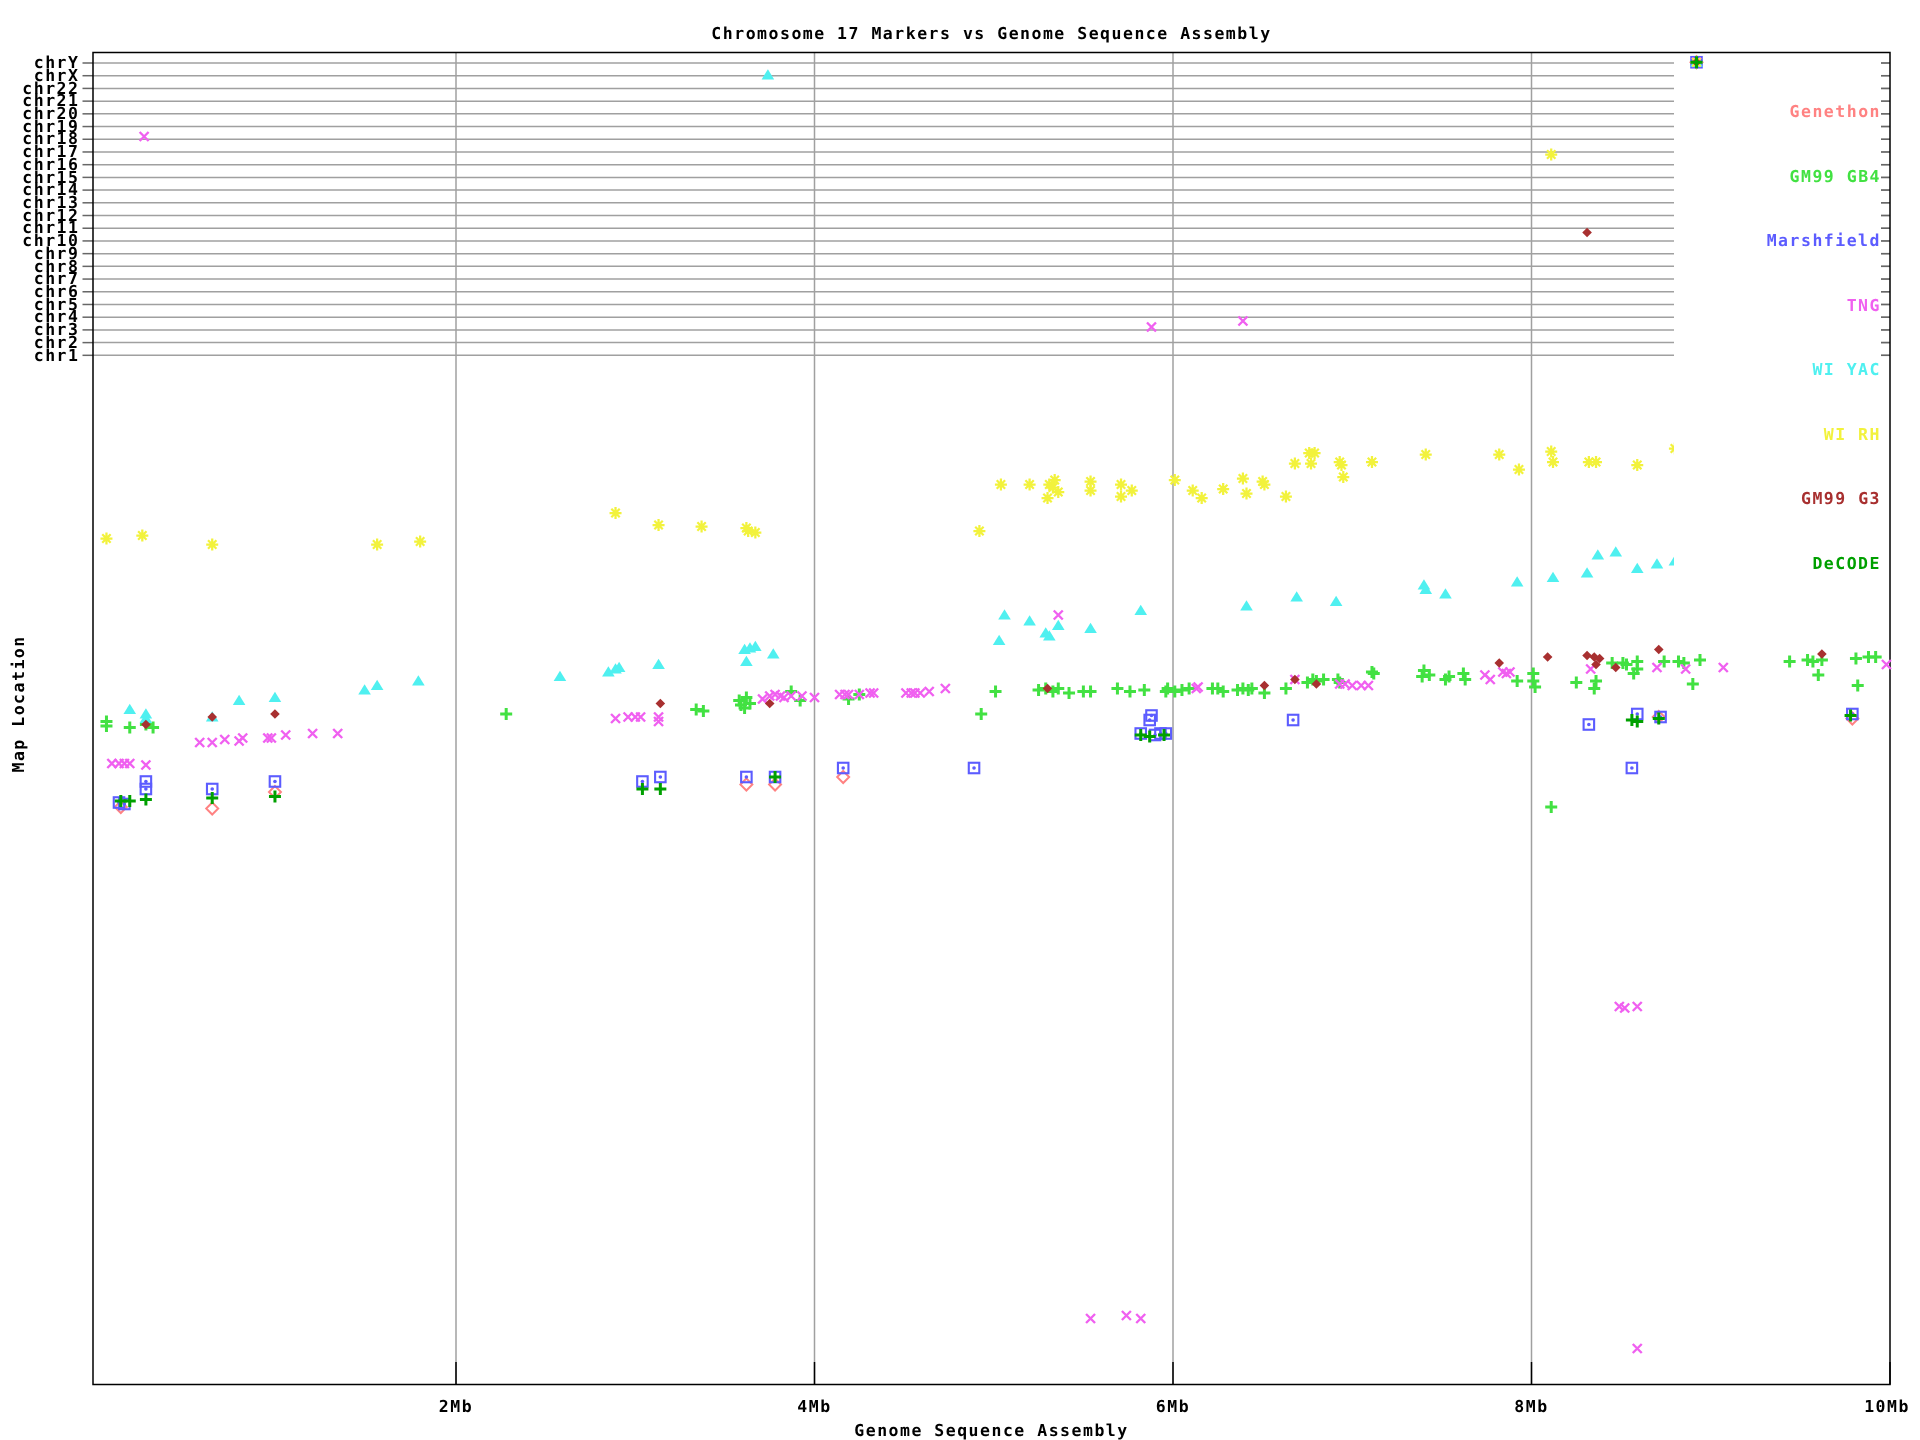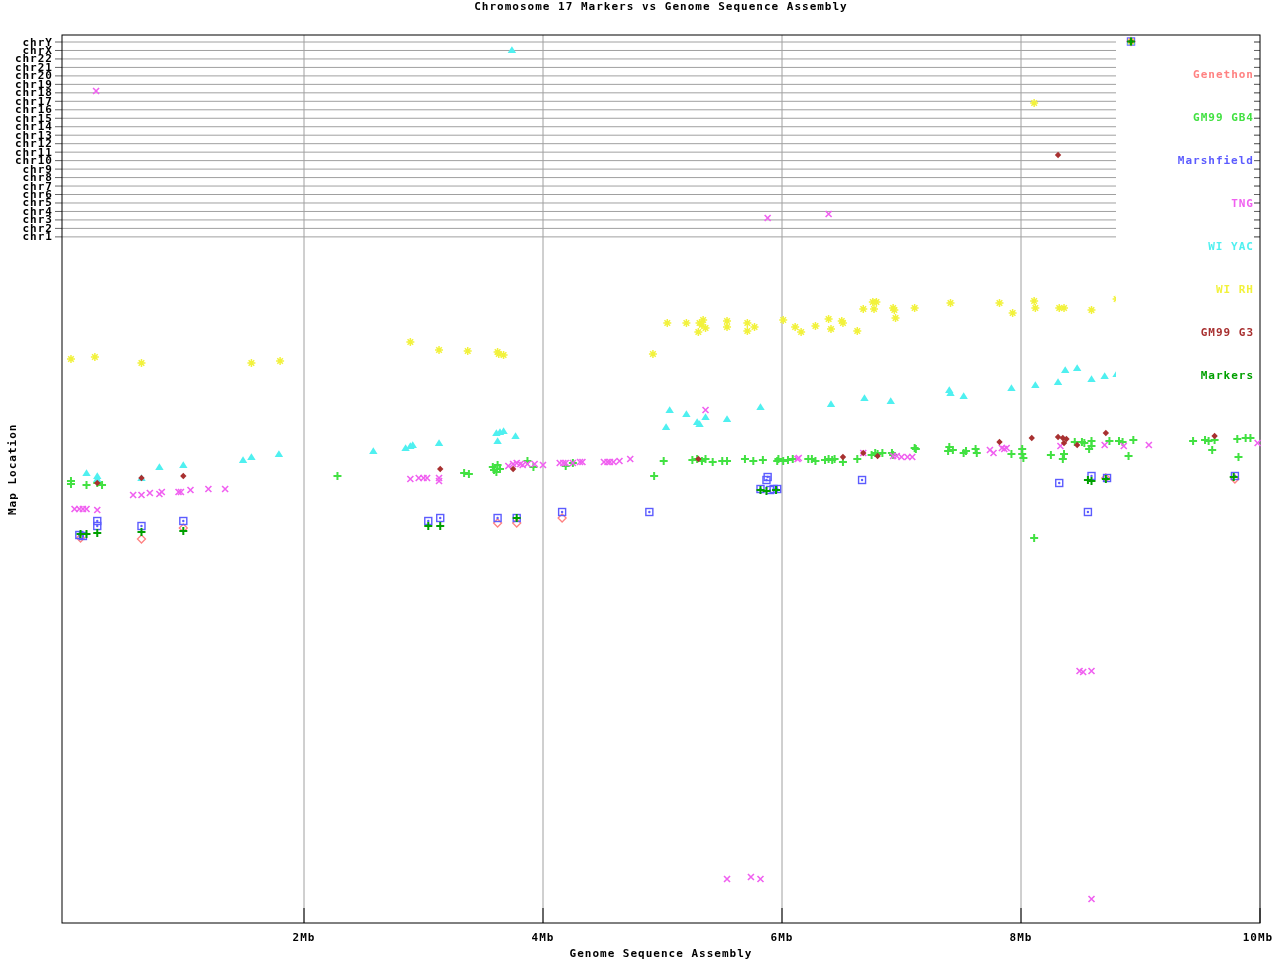--- a/index.html
+++ b/index.html
@@ -1,19 +1,19 @@
 <!DOCTYPE html>
 <html><head>
 <meta charset="utf-8">
 <style>
   html,body{margin:0;padding:0;background:#fff;}
   .screen{position:relative;width:1280px;height:960px;background:#ffffff;overflow:hidden;
           font-family:"DejaVu Sans Mono","Liberation Mono",monospace;}
   .screen svg{position:absolute;left:0;top:0;}
-  .title{position:absolute;left:42px;right:0;top:0;text-align:center;
+  .title{position:absolute;left:42px;right:0;top:16px;text-align:center;
          font:bold 11px "DejaVu Sans Mono",monospace;letter-spacing:1px;color:#000;}
   .xlabel{position:absolute;left:42px;right:0;top:947px;text-align:center;
           font:bold 11px "DejaVu Sans Mono",monospace;letter-spacing:1px;color:#000;}
   .ylabel{position:absolute;left:6px;top:515px;transform-origin:0 0;transform:rotate(-90deg);
           font:bold 11px "DejaVu Sans Mono",monospace;letter-spacing:1px;color:#000;white-space:nowrap;}
   .legend{position:absolute;left:1116px;top:36px;width:138px;background:#fff;padding:1px 0;}
   .lrow{display:flex;align-items:center;justify-content:flex-end;height:11px;margin-top:32px;}
   .ltext{font:bold 11px "DejaVu Sans Mono",monospace;letter-spacing:1px;text-align:right;}
   .lmark{width:22px;height:11px;flex:0 0 22px;margin-left:4px;}
   text.t{font:bold 11px "DejaVu Sans Mono",monospace;letter-spacing:1px;fill:#000;}
@@ -1182,19 +1182,19 @@
           <path d="M7 5.5H15M11 1.5V9.5M8.2 2.7L13.8 8.3M13.8 2.7L8.2 8.3" stroke="#f2f23c" stroke-width="1.5" fill="none"></path>
         </svg>
       </div>
       <div class="lrow">
         <span class="ltext" style="color: rgb(168, 48, 48); padding-left: 18px;">GM99 G3</span>
         <svg class="lmark" viewBox="0 0 22 11">
           <path d="M11 2.3L14.2 5.5L11 8.7L7.8 5.5Z" fill="#a83030"></path>
         </svg>
       </div>
       <div class="lrow">
-        <span class="ltext" style="color: rgb(0, 160, 0);">Markers</span>
+        <span class="ltext" style="color: rgb(0, 160, 0);">DeCODE</span>
         <svg class="lmark" viewBox="0 0 22 11">
           <path d="M7 5.5H15M11 1.5V9.5" stroke="#00a000" stroke-width="2" fill="none"></path>
         </svg>
       </div>
     </div>
 </div>
 
 </body></html>

